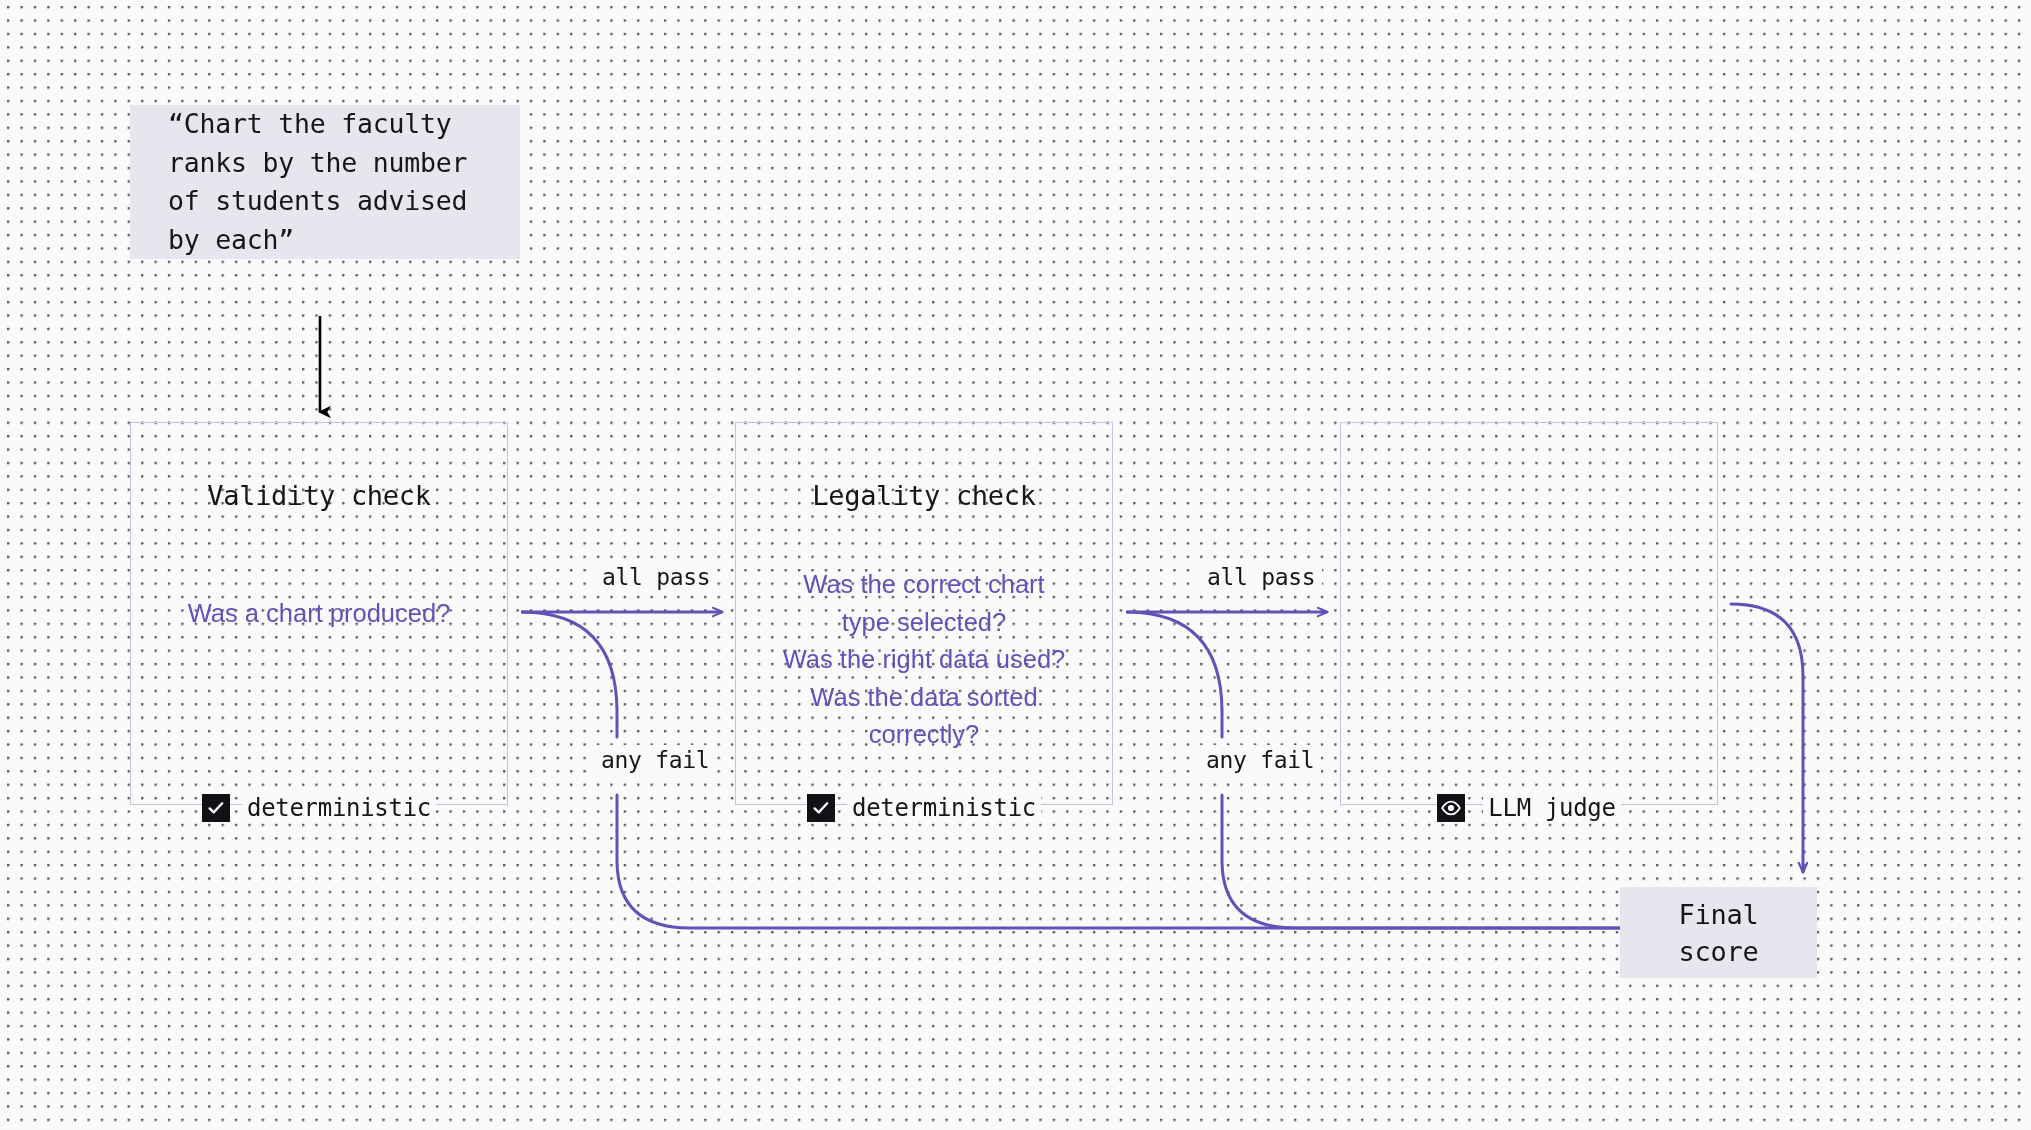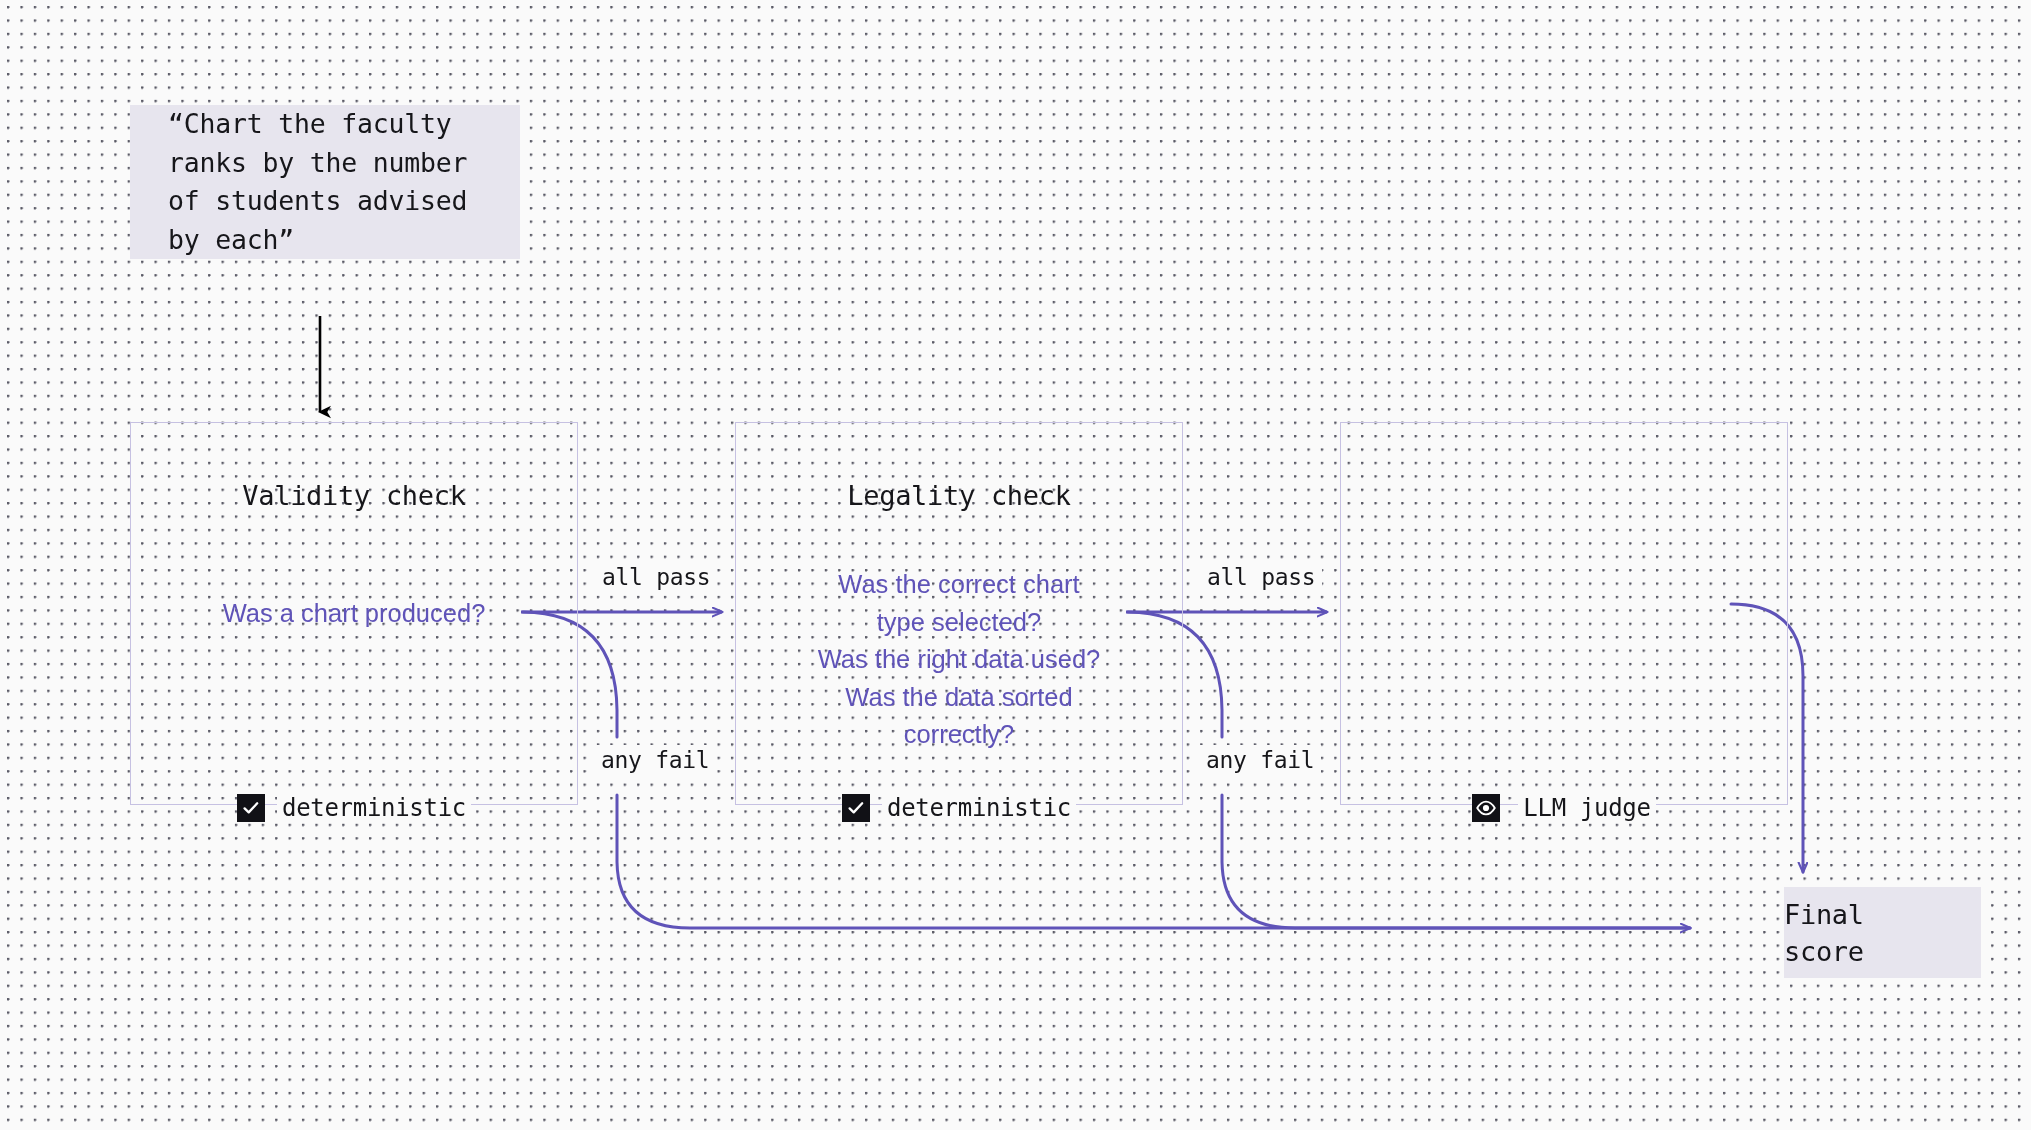--- a/index.html
+++ b/index.html
@@ -38,21 +38,21 @@
     line-height: 38.5px;
     color: #16161a;
     letter-spacing: -0.2px;
     white-space: pre-line;
   }
 
   
   .stage {
     position: absolute;
     top: 422px;
-    width: 448px; height: 383px;
+    width: 378px; height: 383px;
     border: 1.6px solid #c6c1e2;
     background: transparent;
   }
   #stage-0 { left: 130px; }
   #stage-1 { left: 735px; }
   #stage-2 { left: 1340px; }
 
   .stage-title {
     position: absolute;
     left: 0; right: 0;
@@ -121,24 +121,24 @@
     margin-left: 32px;
   }
   #lbl-pass-0 { left: 563px; top: 562px; }
   #lbl-fail-0 { left: 562px; top: 745px; }
   #lbl-pass-1 { left: 1168px; top: 562px; }
   #lbl-fail-1 { left: 1167px; top: 745px; }
 
   
   .final-box {
     position: absolute;
-    left: 1784px; top: 887px;
+    left: 1620px; top: 887px;
     width: 197px; height: 91px;
     background: #e7e5ee;
-    display: flex; align-items: center; 
+    display: flex; align-items: center; justify-content: center;
   }
   .final-text {
     font-family: "DejaVu Sans Mono", "Liberation Mono", monospace;
     font-size: 27px;
     line-height: 37px;
     color: #16161a;
     letter-spacing: -0.3px;
     text-align: center;
     white-space: pre-line;
   }

